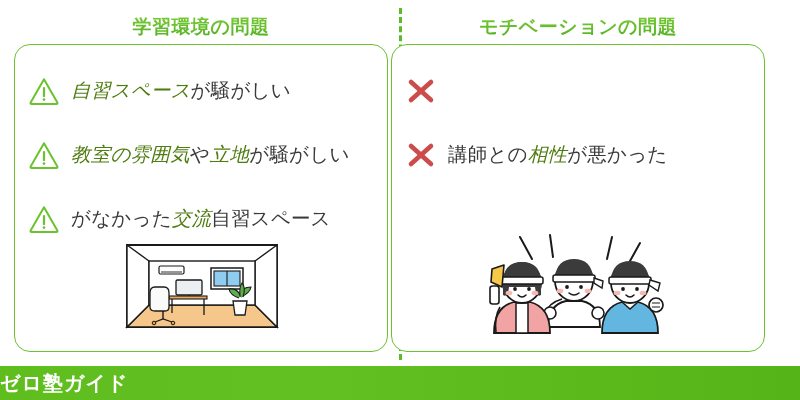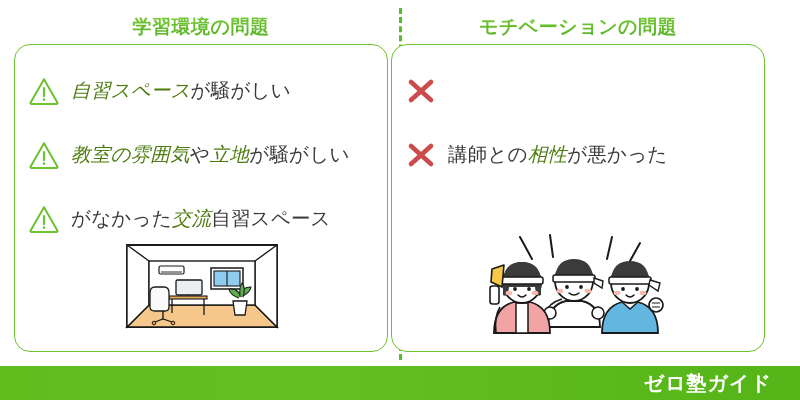--- a/index.html
+++ b/index.html
@@ -117,21 +117,21 @@
   
   .footer {
     position: absolute;
     left: 0;
     bottom: 0;
     width: 800px;
     height: 34px;
     background: linear-gradient(90deg, #5fbd1e 0%, #63c023 40%, #55b417 100%);
     display: flex;
     align-items: center;
-    justify-content: flex-end;
+    justify-content: flex-start;
   }
   .footer-text {
     color: #ffffff;
     font-size: 20px;
     font-weight: bold;
     letter-spacing: 1px;
     padding-right: 28px;
     white-space: nowrap;
   }
 </style>

